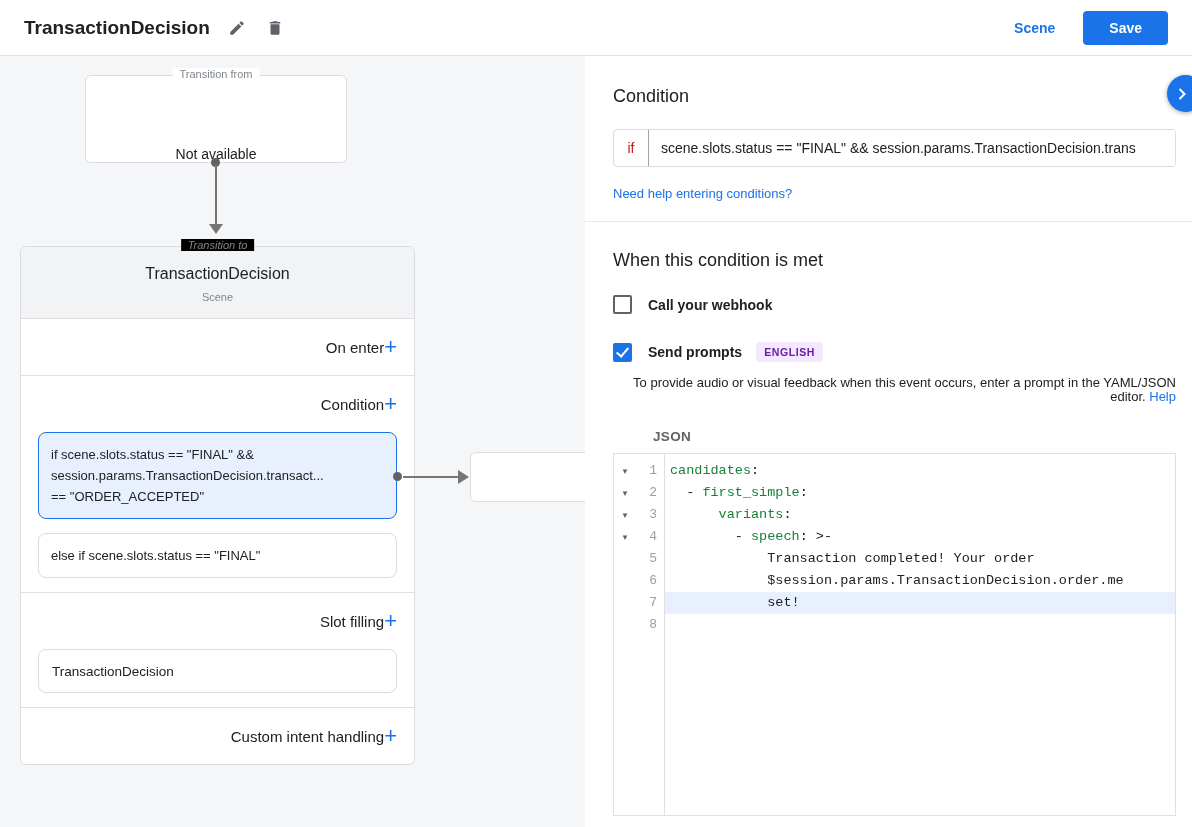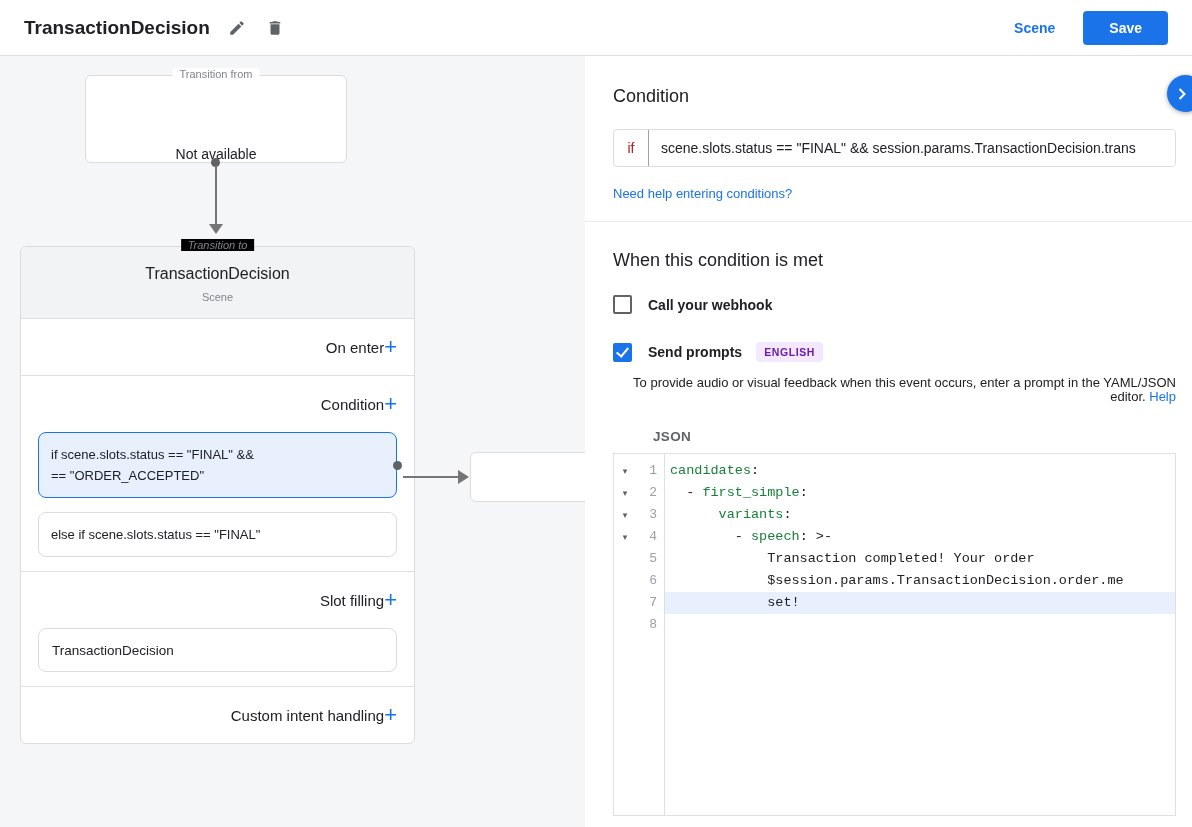--- a/index.html
+++ b/index.html
@@ -164,20 +164,21 @@
       </div>
 
       <div class="card-sec">
         <div class="sec-row">
           <span class="sec-label">Condition</span>
           <button class="plus-btn">+</button>
         </div>
         <div id="condition-list">
             <div class="cond-box selected">
               <div>if scene.slots.status == "FINAL" &amp;&amp;</div>
+              <div>session.params.TransactionDecision.transact...</div>
               <div>== "ORDER_ACCEPTED"</div>
               <span class="conn-dot"></span>
             </div>
             <div class="cond-box">
               <div>else if scene.slots.status == "FINAL"</div>
             </div>
           </div>
       </div>
 
       <div class="card-sec">

